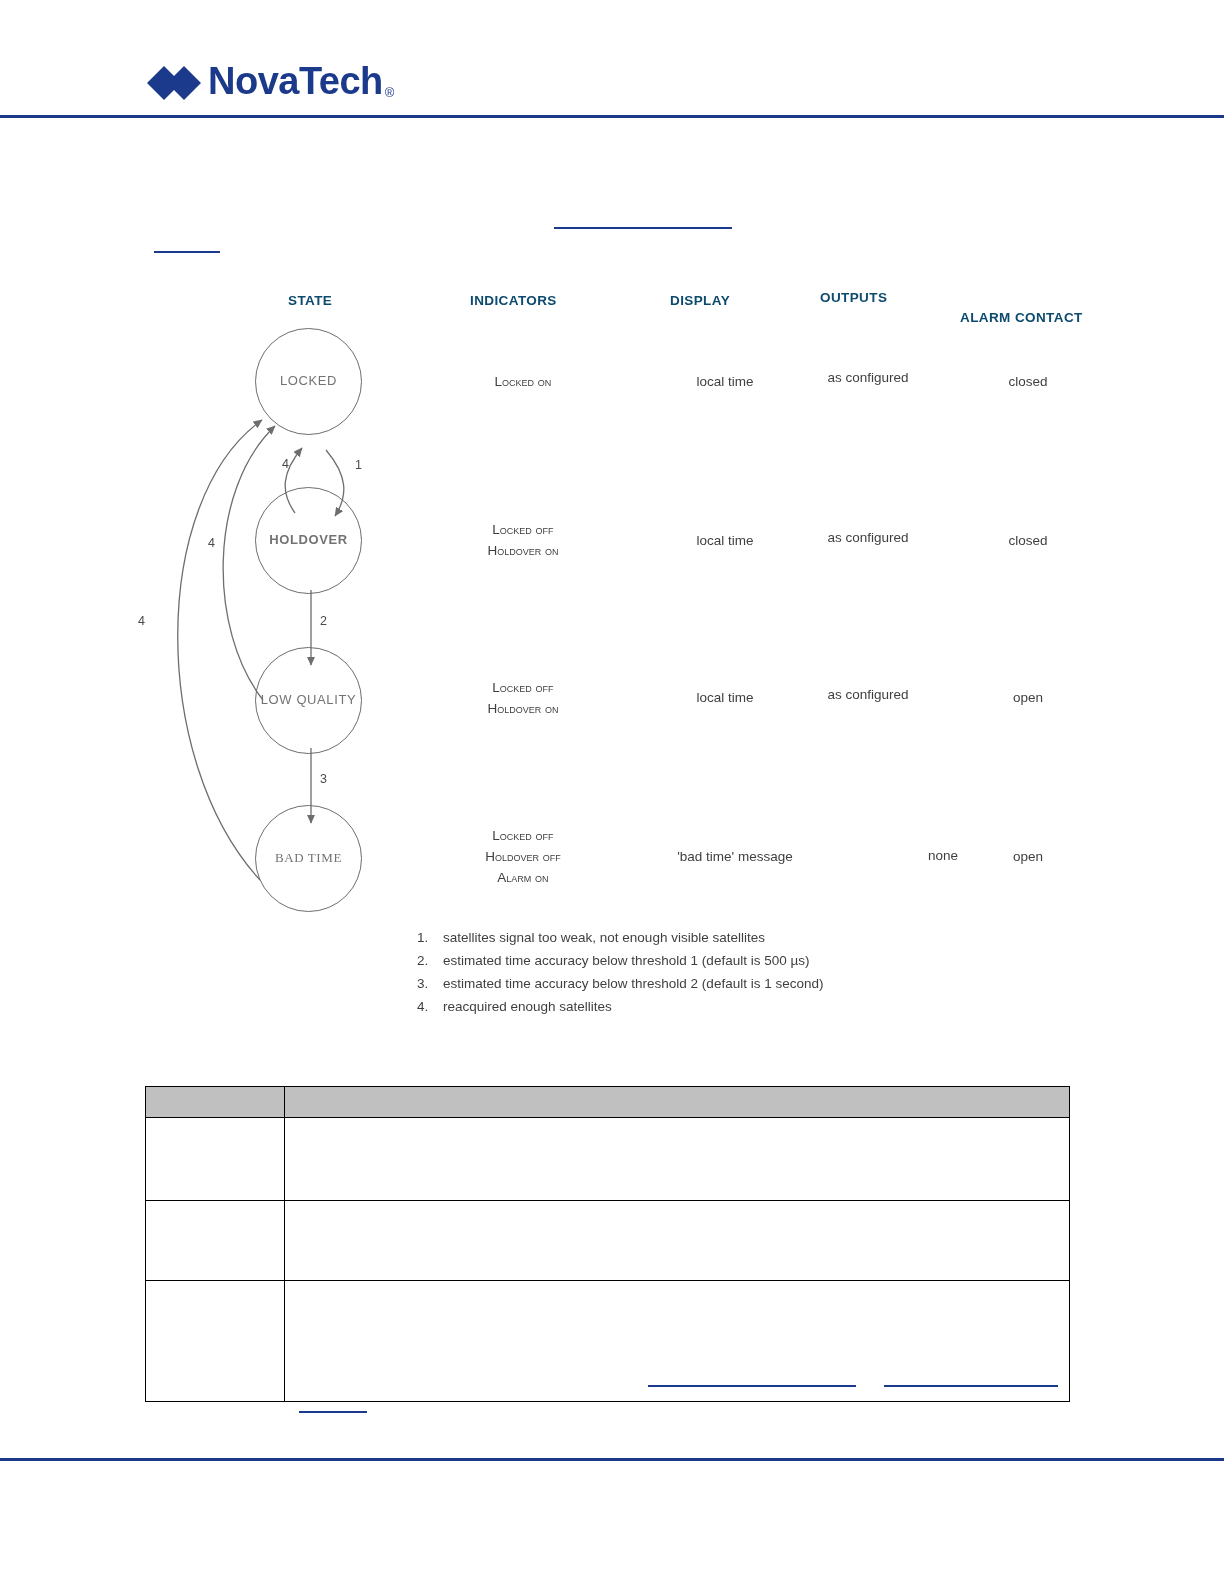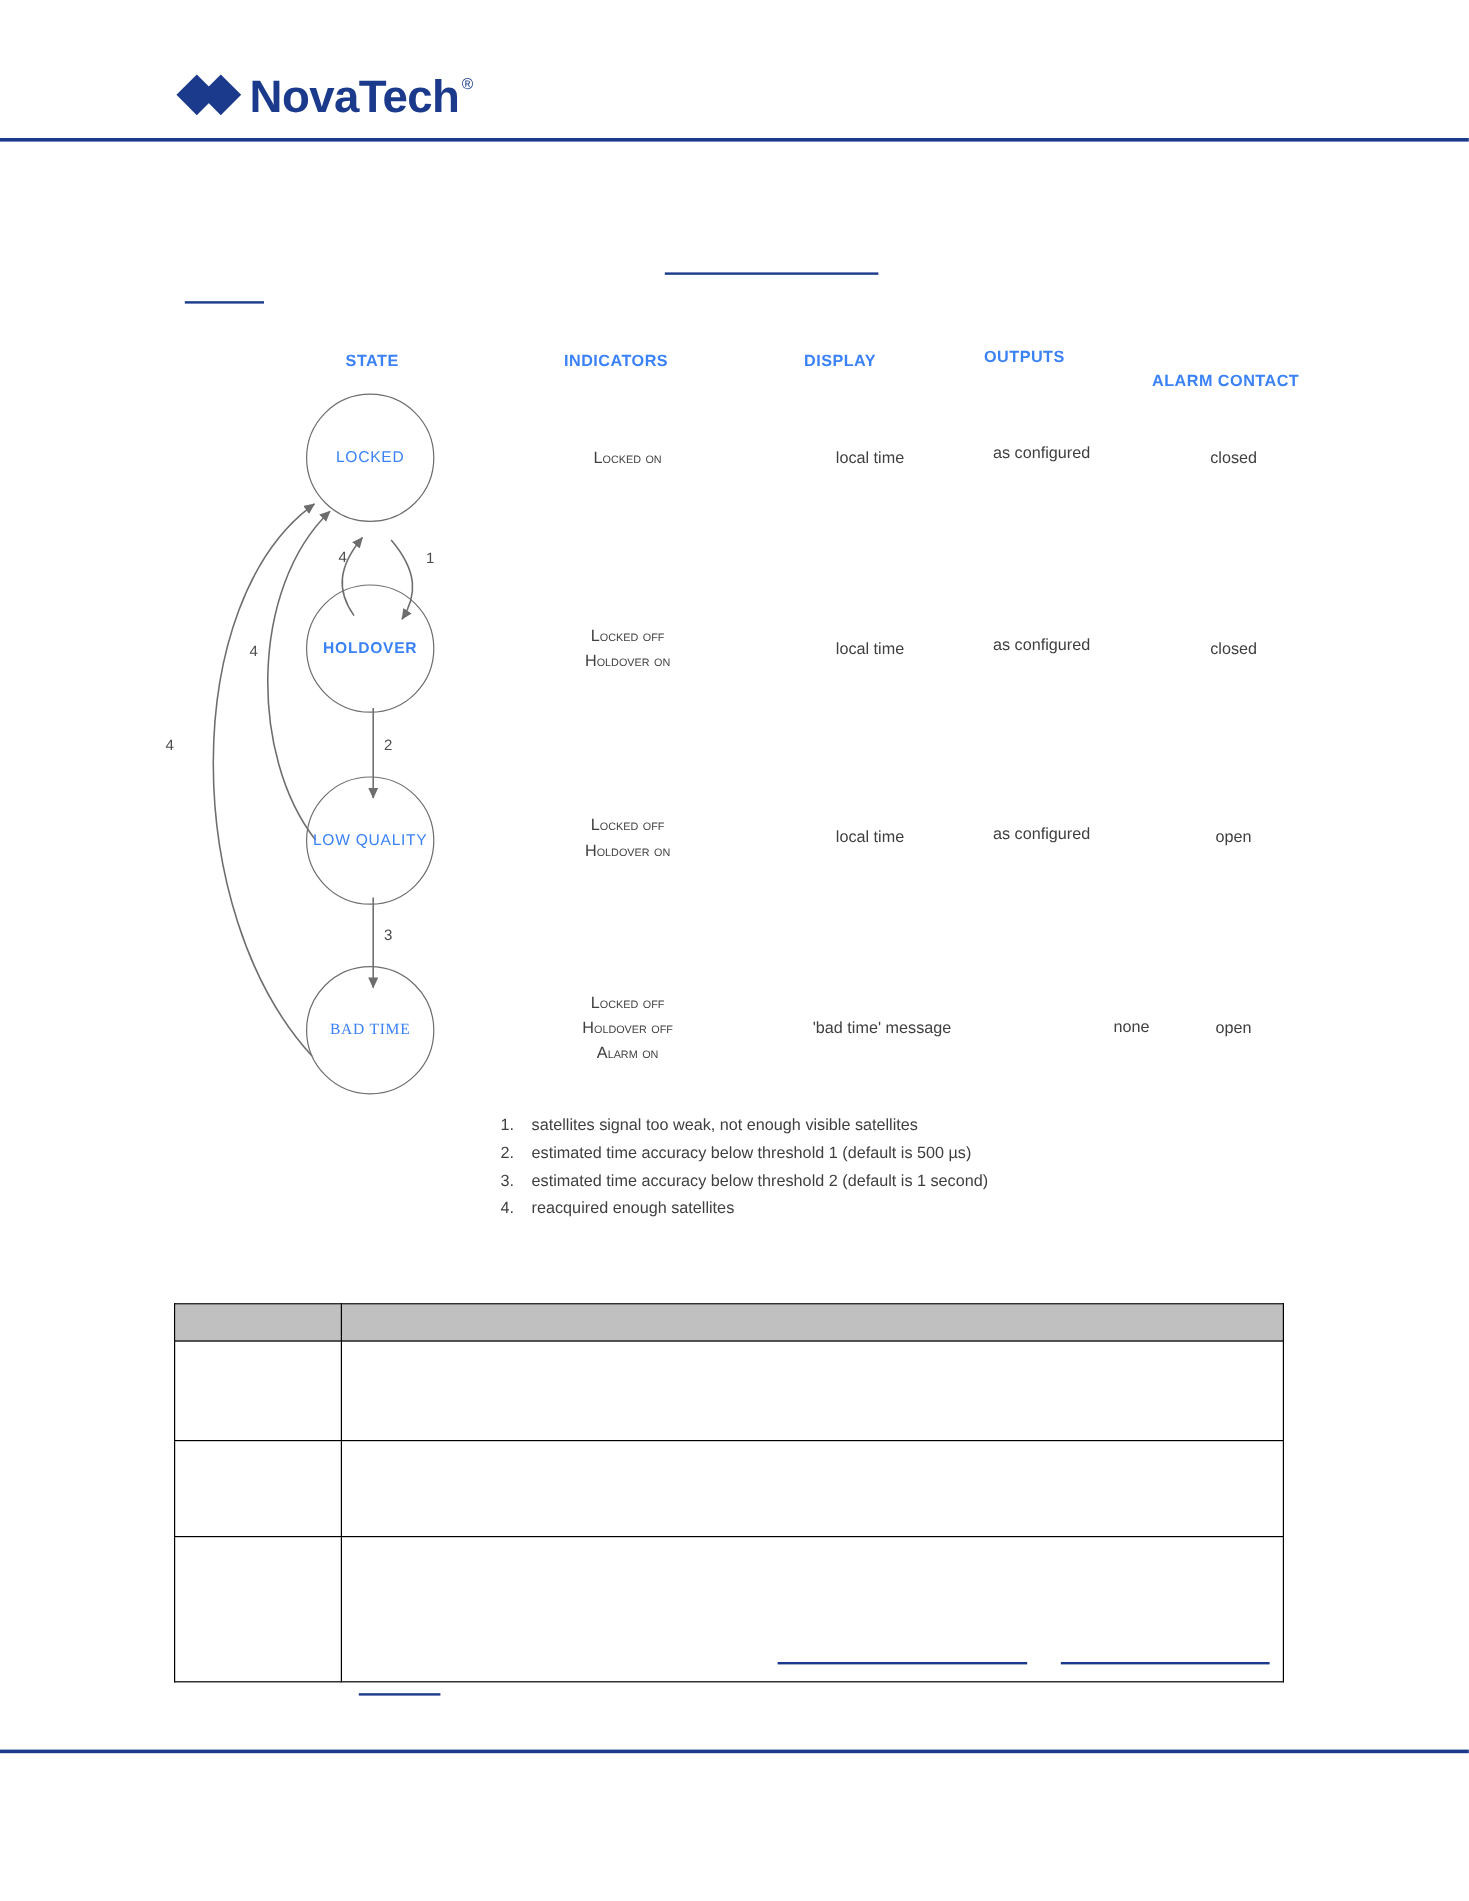--- a/index.html
+++ b/index.html
@@ -21,21 +21,21 @@
     position: absolute;
     left: 0; top: 0;
     width: 1224px;
     height: 118px;
   }
   .logo-wrap {
     position: absolute;
     left: 152px;
     top: 62px;
     display: flex;
-    align-items: flex-start;
+    align-items: flex-end;
   }
   .logo-mark {
     width: 46px;
     height: 34px;
     position: relative;
     margin-right: 10px;
   }
   .logo-mark .dia {
     position: absolute;
     top: 50%;
@@ -82,34 +82,34 @@
     left: 130px;
     top: 280px;
     width: 980px;
     height: 740px;
   }
   .col-head {
     position: absolute;
     font-size: 13.5px;
     font-weight: bold;
     letter-spacing: 0.4px;
-    color: #3b82f6;
+    color: #0c4a6e;
     white-space: nowrap;
   }
   .state-node {
     position: absolute;
     border: 1.4px solid #6d6d6d;
     border-radius: 50%;
     display: flex;
     align-items: center;
     justify-content: center;
     text-align: center;
     font-size: 13px;
     letter-spacing: 0.6px;
-    color: #3b82f6;
+    color: #737373;
     line-height: 1.25;
     background: transparent;
   }
   .cell-text {
     position: absolute;
     font-size: 13.5px;
     color: #3f3f3f;
     text-align: center;
     line-height: 1.45;
     white-space: nowrap;

